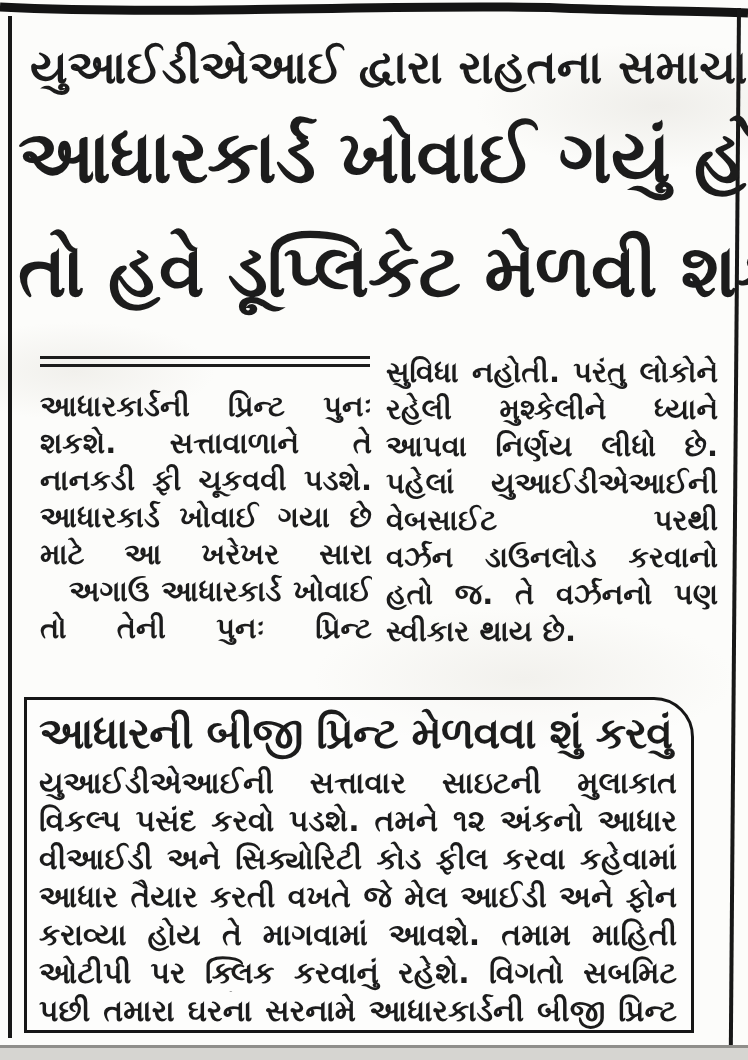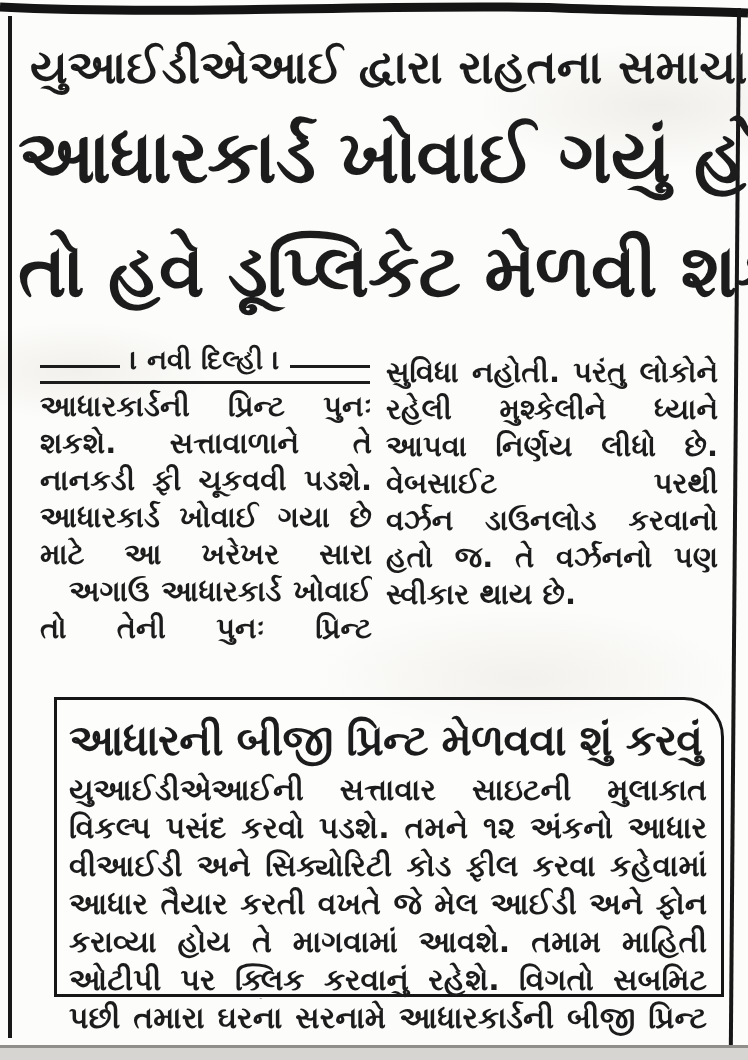--- a/index.html
+++ b/index.html
@@ -54,24 +54,24 @@
   .col {
     position: absolute; width: 332px;
     font-size: 29px; font-weight: 600; line-height: 37px;
   }
   .col-left  { top: 388px; left: 40px; }
   .col-right { top: 354px; left: 386px; }
   .tline { text-align: justify; text-align-last: justify; white-space: nowrap; }
   .col .tline { white-space: normal; overflow: hidden; max-height: 37px; }
   .col .tline:last-child, .box-body .tline:last-child { text-align-last: left; }
   .info-box {
-    position: absolute; top: 697px; left: 54px; width: 670px; height: 300px;
+    position: absolute; top: 697px; left: 24px; width: 670px; height: 336px;
     border: 3px solid #161616;
     border-top-right-radius: 40px;
-    padding: 11px 14px 0 12px;
+    padding: 4px 14px 0 12px;
     background: rgba(255,255,255,0.35);
   }
   .box-heading {
     font-size: 43px; font-weight: 700; line-height: 58px;
     white-space: nowrap; letter-spacing: -1px;
   }
   .box-body {
     margin-top: 2px;
     font-size: 30px; font-weight: 700; line-height: 38px;
   }
@@ -95,37 +95,37 @@
 
   <div class="kicker">યુઆઈડીએઆઈ દ્વારા રાહતના સમાચાર</div>
 
   <div class="headline">
     <div>આધારકાર્ડ ખોવાઈ ગયું હોય</div>
     <div>તો હવે ડૂપ્લિકેટ મેળવી શકાશે</div>
   </div>
 
   <div class="dateline">
     <span class="dl-line"></span>
-    <span class="dl-text">। નવી દિલ્હી ।</span>
     <span class="dl-line"></span>
   </div>
 
   <div class="col col-left">
       <div class="tline">આધારકાર્ડની પ્રિન્ટ પુનઃ મેળવી</div>
       <div class="tline">શકશે. સત્તાવાળાને તે હેતુસર</div>
       <div class="tline">નાનકડી ફી ચૂકવવી પડશે. જેમના</div>
       <div class="tline">આધારકાર્ડ ખોવાઈ ગયા છે તેમના</div>
       <div class="tline">માટે આ ખરેખર સારા સમાચાર છે.</div>
       <div class="tline"> અગાઉ આધારકાર્ડ ખોવાઈ જાય</div>
       <div class="tline">તો તેની પુનઃ પ્રિન્ટ મેળવવાની</div>
     </div>
   <div class="col col-right">
       <div class="tline">સુવિધા નહોતી. પરંતુ લોકોને પડી</div>
       <div class="tline">રહેલી મુશ્કેલીને ધ્યાને લઈને</div>
       <div class="tline">આપવા નિર્ણય લીધો છે. જોકે આ</div>
+      <div class="tline">પહેલાં યુઆઈડીએઆઈની</div>
       <div class="tline">વેબસાઈટ પરથી આધારકાર્ડનું ઈ-</div>
       <div class="tline">વર્ઝન ડાઉનલોડ કરવાનો વિકલ્પ તો</div>
       <div class="tline">હતો જ. તે વર્ઝનનો પણ દરેક સ્થાને</div>
       <div class="tline">સ્વીકાર થાય છે.</div>
     </div>
 
   <div class="info-box">
     <div class="box-heading">આધારની બીજી પ્રિન્ટ મેળવવા શું કરવું</div>
     <div class="box-body">
         <div class="tline">યુઆઈડીએઆઈની સત્તાવાર સાઇટની મુલાકાત લઈને આધાર રિપ્રિન્ટ</div>

